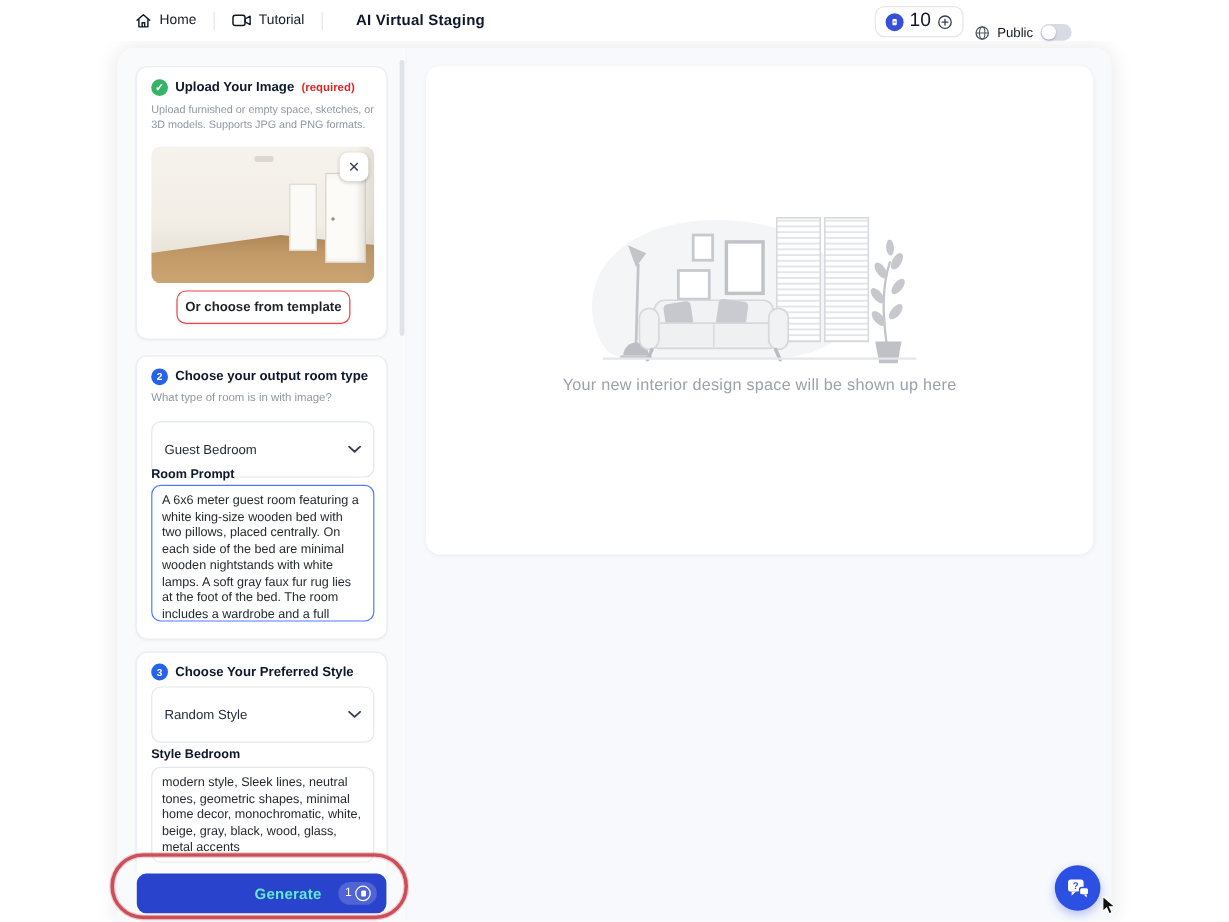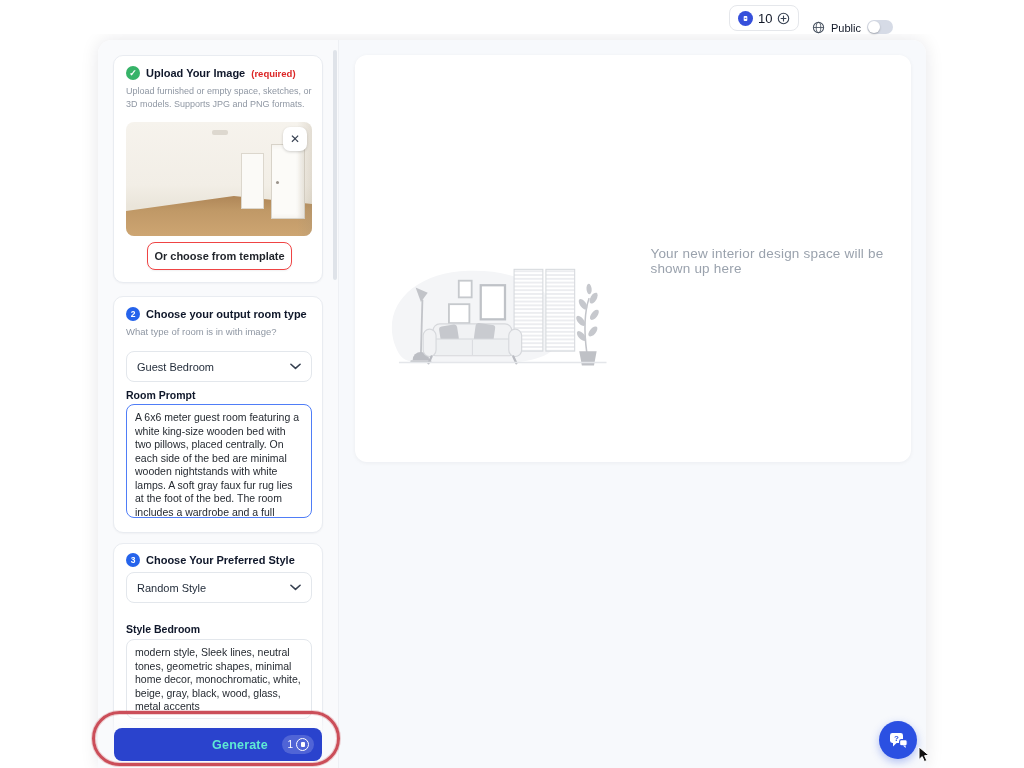--- a/index.html
+++ b/index.html
@@ -9,21 +9,21 @@
   
   .topnav { position:absolute; left:0; top:0; width:1024px; height:34px; background:#fff; z-index:6; }
   .nav-left { position:absolute; left:112px; top:0; height:34px; display:flex; align-items:center; }
   .nav-item { display:flex; align-items:center; gap:6px; font-size:11.5px; color:#111827; cursor:pointer; }
   .nav-divider { width:1px; height:15px; background:#e2e5ea; margin:0 14px; }
   .app-title { font-size:12.5px; font-weight:bold; color:#0f172a; margin-left:14px; letter-spacing:.2px; }
 
   .credits-pill { position:absolute; left:729px; top:5px; height:26px; padding:0 8px;
     border:1px solid #e5e7eb; border-radius:8px; background:#fff; display:flex; align-items:center; gap:5px; cursor:pointer; }
   .coin-badge { width:15px; height:15px; border-radius:50%; background:#3650db; display:flex; align-items:center; justify-content:center; }
-  .credits-count { font-size:13px; color:#111827; }
+  .credits-count { font-size:16px; color:#111827; }
   .public-group { position:absolute; left:812px; top:0; height:34px; display:flex; align-items:flex-end; gap:6px; }
   .public-label { font-size:11px; color:#111827; }
   .toggle { width:26px; height:14px; border-radius:7px; background:#d6dbe6; position:relative; cursor:pointer; }
   .toggle-knob { position:absolute; left:1px; top:1px; width:12px; height:12px; border-radius:50%; background:#fff; box-shadow:0 1px 2px rgba(0,0,0,.25); }
 
   
   .main-card { position:absolute; left:98px; top:40px; width:828px; height:728px; background:#fff;
     border-radius:14px 14px 0 0; box-shadow:0 0 18px rgba(15,23,42,.10); }
 
   
@@ -62,21 +62,21 @@
     background:linear-gradient(90deg,transparent,rgba(160,145,120,.22)); }
   .close-btn { position:absolute; right:5px; top:5px; width:24px; height:24px; background:#fff;
     border-radius:7px; box-shadow:0 1px 3px rgba(0,0,0,.18); display:flex; align-items:center;
     justify-content:center; font-size:12px; color:#374151; cursor:pointer; }
 
   .template-btn { position:absolute; left:33px; top:186px; width:145px; height:28px; background:#fff;
     border:1px solid #ef4444; border-radius:8px; box-shadow:0 1px 2px rgba(16,24,40,.06);
     font-size:11px; font-weight:bold; color:#1f2329; display:flex; align-items:center; justify-content:center; cursor:pointer; }
 
   .card-sub { position:absolute; left:12px; font-size:9.5px; color:#8f97a3; }
-  .select { position:absolute; left:12px; width:186px; height:31px; border:1px solid #e3e7ec; border-radius:8px;
+  .select { position:absolute; left:12px; width:186px; height:47px; border:1px solid #e3e7ec; border-radius:8px;
     background:#fff; display:flex; align-items:center; padding:0 10px; cursor:pointer;gap:30px; }
   .select-value { font-size:11px; color:#1f2937; flex:1; }
   .prompt-label { position:absolute; left:12px; font-size:10.5px; font-weight:bold; color:#0f172a; }
   textarea.prompt { position:absolute; left:12px; width:186px; background:#fff; border-radius:8px;
     font-family:"Liberation Sans", sans-serif; font-size:10.5px; line-height:13.5px; color:#252a31;
     padding:6px 8px; resize:none; overflow:hidden; outline:none; }
   #room-prompt { top:107px; height:114px; border:1.5px solid #4f7df7; }
   #style-prompt { top:95px; height:80px; border:1px solid #e3e7ec; }
 
   
@@ -95,36 +95,58 @@
   
   .annotation { position:absolute; left:92px; top:711px; width:248px; height:55px;
     border:3px solid #cb4e59; border-radius:30px; z-index:40; pointer-events:none;
     box-shadow:0 0 0 1px rgba(203,78,89,.25), inset 0 0 0 1px rgba(203,78,89,.25); }
 
   
   .right-area { position:absolute; left:241px; top:0; width:587px; height:728px;
     background:#f7f9fc; border-radius:0 14px 0 0; }
   .preview-card { position:absolute; left:16px; top:15px; width:556px; height:407px; background:#fff;
     border-radius:12px; box-shadow:0 1px 4px rgba(16,24,40,.05);
-    display:flex; flex-direction:row; align-items:center; }
+    display:flex; flex-direction:column; align-items:center; }
   .illustration { margin-top:104px; }
   .placeholder-text { margin-top:4px; font-size:13.5px; font-weight:500; color:#9aa2ad; letter-spacing:.2px; }
 
   
   .chat-btn { position:absolute; left:879px; top:721px; width:38px; height:38px; border-radius:50%;
     background:#2b50e2; display:flex; align-items:center; justify-content:center;
     box-shadow:0 3px 8px rgba(43,80,226,.35); cursor:pointer; z-index:50; }
   .cursor { position:absolute; left:918px; top:746px; z-index:60; pointer-events:none; }
 
   svg { display:block; }
 </style>
 </head>
 <body>
 
 <div class="topnav">
+  <div class="nav-left">
+    <div class="nav-item">
+      <span>
+        <svg width="15" height="15" viewBox="0 0 20 20">
+            <path d="M3 9.2 L10 3 L17 9.2 M5 8 V16.5 H15 V8 M8.6 16.5 V12 H11.4 V16.5" stroke="#111827" stroke-width="1.6" fill="none" stroke-linejoin="round" stroke-linecap="round"></path>
+          </svg>
+      </span>
+      <span>Home</span>
+    </div>
+    <div class="nav-divider"></div>
+    <div class="nav-item">
+      <span>
+        <svg width="17" height="14" viewBox="0 0 22 18">
+            <rect x="1.5" y="3.5" width="13" height="11" rx="2.5" stroke="#111827" stroke-width="1.6" fill="none"></rect>
+            <path d="M14.5 7.5 L20 4.5 V13.5 L14.5 10.5 Z" stroke="#111827" stroke-width="1.5" fill="none" stroke-linejoin="round"></path>
+          </svg>
+      </span>
+      <span>Tutorial</span>
+    </div>
+    <div class="nav-divider"></div>
+    <div class="app-title">AI Virtual Staging</div>
+  </div>
 
   <div class="credits-pill">
     <span class="coin-badge">
       <svg width="9" height="9" viewBox="0 0 15 15">
           <rect x="4.5" y="3.2" width="6" height="8.4" rx="1.4" fill="#fff"></rect>
           <rect x="6" y="6.4" width="3" height="1.6" fill="#3650db"></rect>
         </svg>
     </span>
     <span class="credits-count">10</span>
     <span>

